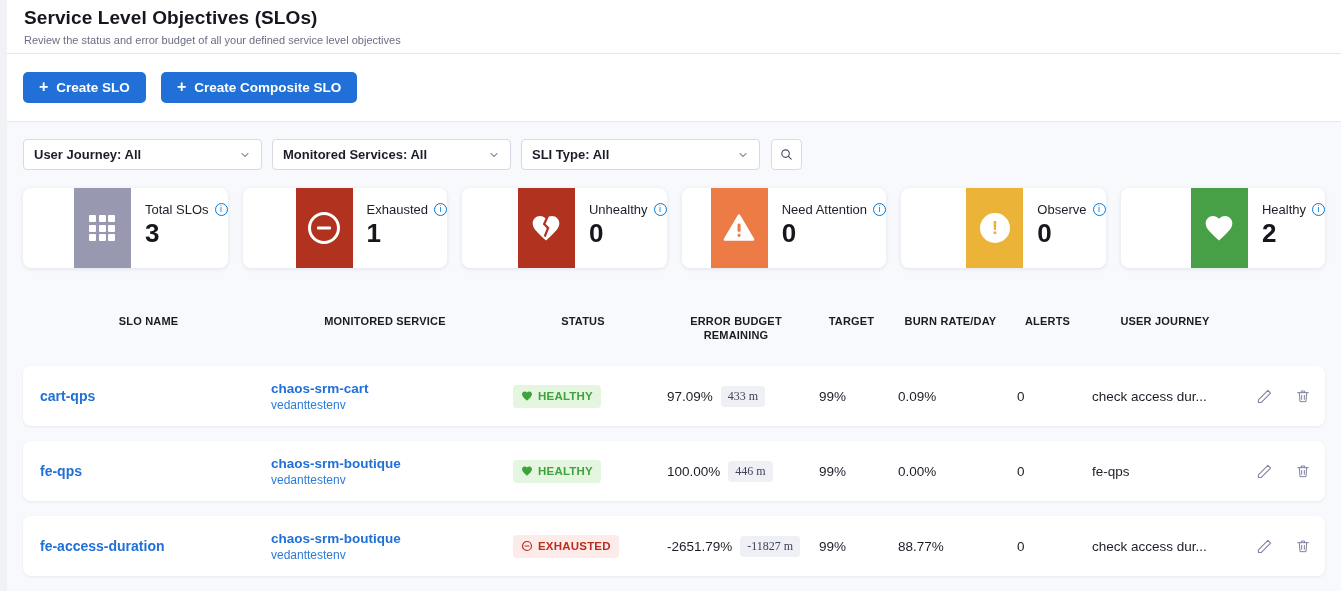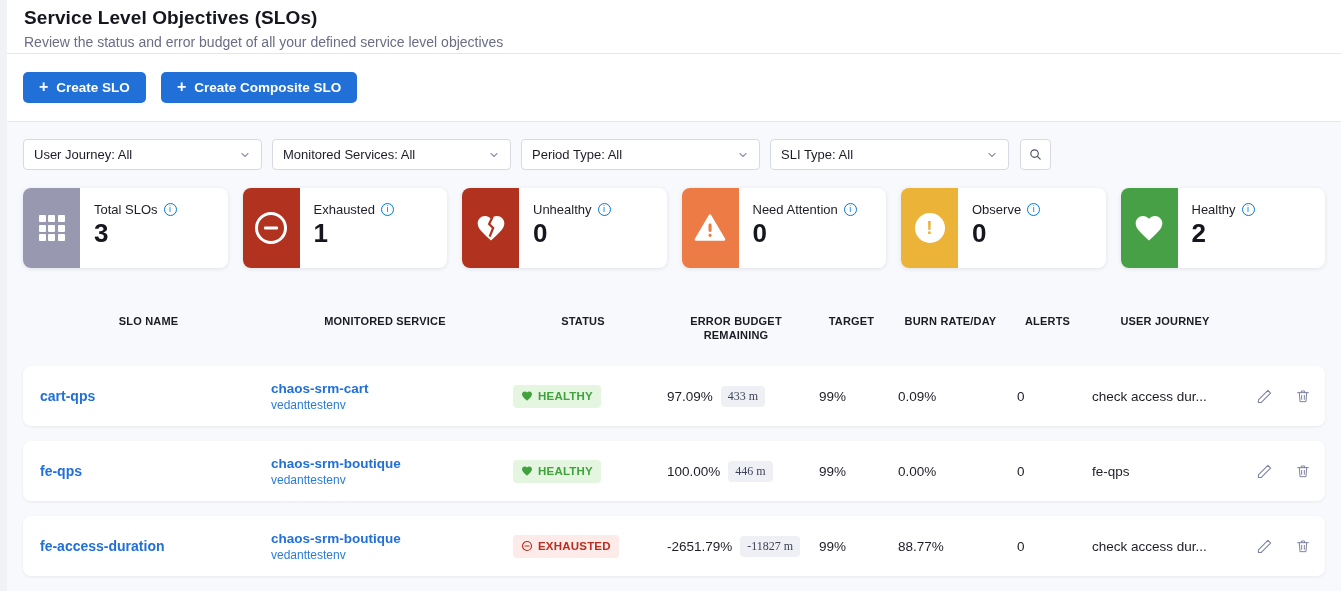--- a/index.html
+++ b/index.html
@@ -5,44 +5,44 @@
   * { margin:0; padding:0; box-sizing:border-box; }
   html,body { background:#eceef2; }
   body { font-family:"Liberation Sans","DejaVu Sans",sans-serif; color:#1d1d28; }
   .screen { position:relative; width:1341px; height:591px; background:#a16207; overflow:hidden; }
   .left-strip { position:absolute; left:0; top:0; width:7px; height:100%; background:#f1f2f5; z-index:9; }
   .panel { margin-left:7px; height:100%; display:flex; flex-direction:column; }
 
   
   .page-header { background:#fff; padding:7px 0 0 17px; height:57px; border-bottom:1px solid #e6e7ee; }
   .page-title { font-size:19px; font-weight:700; color:#16161f; letter-spacing:.1px; }
-  .page-subtitle { font-size:14px; color:#6b6d85; margin-top:5px; }
+  .page-subtitle { font-size:11px; color:#6b6d85; margin-top:5px; }
 
   
   .toolbar { background:#fff; height:73px; display:flex; align-items:center; gap:15px; padding-left:16px; border-bottom:1px solid #e6e7ee; }
   .btn-primary { display:inline-flex; align-items:center; gap:8px; height:31px; padding:0 16px;
     background:#2170d8; color:#fff; border:none; border-radius:5px; font-size:13.5px; font-weight:700;
     font-family:inherit; cursor:pointer; }
   .plus-icon::before { content:"+"; font-size:16px; font-weight:600; line-height:1; }
 
   
   .content { flex:1; background:#f7f9fc; padding:17px 16px 0 16px; }
 
   
-  .filters { display:flex; gap:10px; }
+  .filters { display:flex; gap:10px;font-weight:bold; }
   .dropdown { width:239px; height:31px; background:#fff; border:1px solid #d8dae3; border-radius:4px;
     display:flex; align-items:center; justify-content:space-between; padding:0 10px; font-size:13px; color:#1d1d28; cursor:pointer; }
   .chev { color:#9093a8; display:flex; }
   .search-btn { width:31px; height:31px; background:#fff; border:1px solid #d8dae3; border-radius:4px;
     display:flex; align-items:center; justify-content:center; color:#474a5c; cursor:pointer; margin-left:1px; }
 
   
   .stats { display:flex; gap:15px; margin-top:18px; }
   .stat-card { width:208px; height:80px; background:#fff; border-radius:8px; box-shadow:0 1px 4px rgba(25,30,60,.10);
-    display:flex; overflow:hidden; }
+    display:flex; overflow:hidden;justify-content:flex-end; }
   .stat-icon { width:57px; flex:0 0 57px; display:flex; align-items:center; justify-content:center; }
   .stat-body { padding:14px 0 0 14px; }
   .stat-label-row { display:flex; align-items:center; gap:6px; font-size:13px; color:#1d1d28; }
   .info-icon { width:13px; height:13px; border:1px solid #0278d5; border-radius:50%; color:#0278d5;
     display:inline-flex; align-items:center; justify-content:center; font-size:9px; line-height:1; flex:0 0 13px; }
   .info-icon::after { content:"i"; }
   .stat-value { font-size:26px; font-weight:700; margin-top:1px; color:#16161f; }
 
   
   .glyph-grid { display:grid; grid-template-columns:repeat(3,7px); grid-auto-rows:7px; gap:2.5px; }
@@ -108,28 +108,20 @@
         </div>
         <div class="dropdown">
           <span>Monitored Services: All</span>
           <span class="chev">
             <svg width="12" height="12" viewBox="0 0 24 24" fill="none" stroke="currentColor" stroke-width="2.2" stroke-linecap="round" stroke-linejoin="round">
                 <polyline points="6 9 12 15 18 9"></polyline>
               </svg>
           </span>
         </div>
         <div class="dropdown">
-          <span>Period Type: All</span>
-          <span class="chev">
-            <svg width="12" height="12" viewBox="0 0 24 24" fill="none" stroke="currentColor" stroke-width="2.2" stroke-linecap="round" stroke-linejoin="round">
-                <polyline points="6 9 12 15 18 9"></polyline>
-              </svg>
-          </span>
-        </div>
-        <div class="dropdown">
           <span>SLI Type: All</span>
           <span class="chev">
             <svg width="12" height="12" viewBox="0 0 24 24" fill="none" stroke="currentColor" stroke-width="2.2" stroke-linecap="round" stroke-linejoin="round">
                 <polyline points="6 9 12 15 18 9"></polyline>
               </svg>
           </span>
         </div>
         <button class="search-btn">
           <span style="display:flex">
             <svg width="15" height="15" viewBox="0 0 24 24" fill="none" stroke="currentColor" stroke-width="1.8" stroke-linecap="round">

